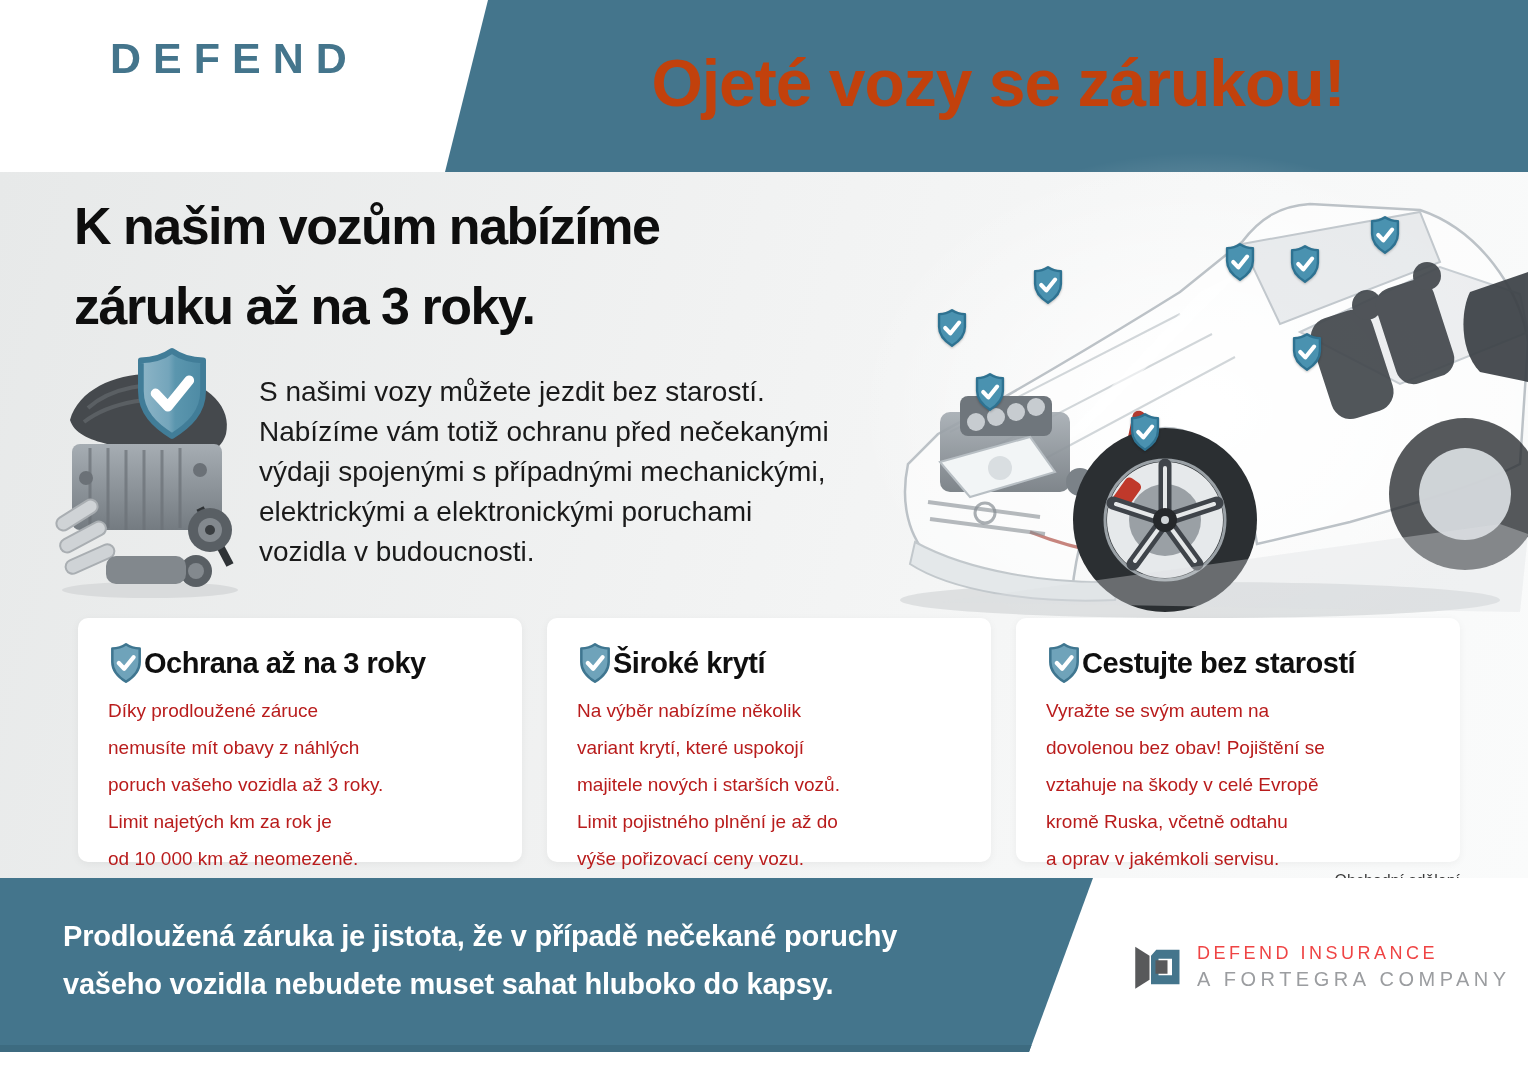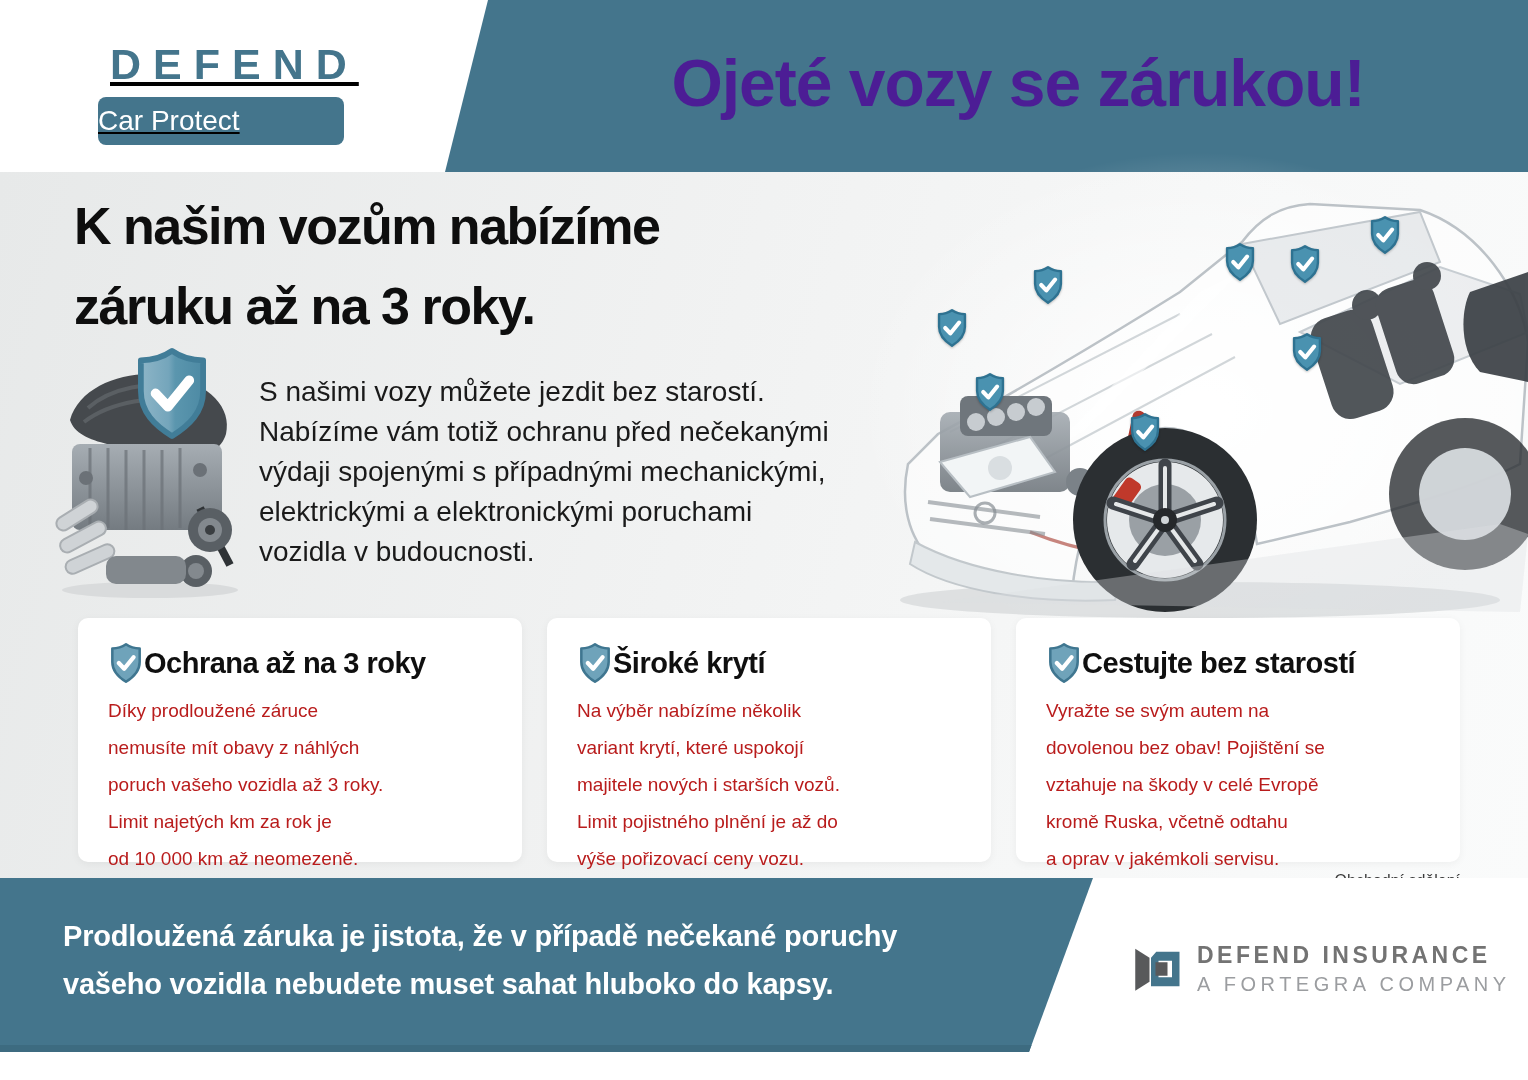--- a/index.html
+++ b/index.html
@@ -4,25 +4,25 @@
 <style>
   * { margin:0; padding:0; box-sizing:border-box; }
   html,body { background:#fff; }
   body { font-family:"Liberation Sans", sans-serif; }
   #canvas { position:relative; width:1528px; height:1080px; overflow:hidden; background:#fff; }
 
   
   .top-band { position:absolute; left:0; top:0; width:1528px; height:172px; background:#ffffff; }
   .top-teal { position:absolute; left:0; top:0; width:1528px; height:172px; background:#44758C;
               clip-path:polygon(488px 0, 1528px 0, 1528px 172px, 445px 172px); }
-  .banner-title { position:absolute; left:508px; top:0; width:1020px; height:166px;
+  .banner-title { position:absolute; left:488px; top:0; width:1020px; height:166px;
                   display:flex; align-items:center; justify-content:center;
-                  color:#4c1d95; font-size:66px; font-weight:bold; letter-spacing:-1px; }
-
-  .logo-top { position:absolute; left:98px; top:40px; width:246px; text-align:left;text-decoration:underline; }
+                  color:#c2410c; font-size:66px; font-weight:bold; letter-spacing:-1px; }
+
+  .logo-top { position:absolute; left:98px; top:34px; width:246px; text-align:right; }
   .logo-defend { color:#44758C; font-size:43px; font-weight:bold; letter-spacing:12px; text-indent:12px; }
   .logo-badge { margin-top:8px; background:#44758C; border-radius:8px; color:#fff;
                 font-size:28px; line-height:48px; height:48px; }
 
   
   .main-bg { position:absolute; left:0; top:172px; width:1528px; height:734px;
              background:linear-gradient(105deg,#e7e9e9 0%,#f1f2f2 45%,#f7f8f8 75%,#fafbfb 100%); }
   .car-glow { position:absolute; left:850px; top:150px; width:700px; height:520px;
               background:radial-gradient(ellipse at center, rgba(255,255,255,.95) 0%, rgba(255,255,255,0) 70%); }
 
@@ -53,21 +53,21 @@
   
   .footer-band { position:absolute; left:0; top:878px; width:1528px; height:174px; background:#ffffff; }
   .footer-teal { position:absolute; left:0; top:0; width:1528px; height:174px; background:#44758C;
                  clip-path:polygon(0 0, 1093px 0, 1029px 174px, 0 174px); }
   .footer-strip { position:absolute; left:0; bottom:0; width:100%; height:7px; background:#3d6b80; }
   .footer-msg { position:absolute; left:63px; top:34px; color:#ffffff; font-size:29px; font-weight:bold;
                 line-height:48px; letter-spacing:-0.2px; white-space:pre-line; }
 
   .logo-bottom { position:absolute; left:1133px; top:64px; display:flex; align-items:center; gap:16px; }
   .logo-bottom-icon { width:48px; height:50px; }
-  .insurance-name { color:#737373; font-size:23px; font-weight:bold; letter-spacing:3.5px; }
+  .insurance-name { color:#ef4444; font-size:18px; font-weight:normal; letter-spacing:3.5px; }
   .insurance-tagline { margin-top:4px; color:#9b9da0; font-size:20px; letter-spacing:4.5px; }
 </style>
 </head>
 <body>
 
 <svg width="0" height="0" style="position:absolute" aria-hidden="true">
   <defs>
     <linearGradient id="bigShieldGrad" x1="0" y1="0" x2="1" y2="0">
       <stop offset="0" stop-color="#8db5c7"></stop>
       <stop offset="0.45" stop-color="#74a5bb"></stop>
@@ -85,21 +85,20 @@
   </defs>
 </svg>
 
 <div id="canvas">
 
   <div class="top-band">
     <div class="top-teal"></div>
     <div class="banner-title">Ojeté vozy se zárukou!</div>
     <div class="logo-top">
       <div class="logo-defend">DEFEND</div>
-      <div class="logo-badge">Car Protect</div>
     </div>
   </div>
 
   <div class="main-bg"></div>
   <div class="car-glow"></div>
 
   <svg class="car-art" viewBox="0 0 648 450">
     <ellipse cx="320" cy="428" rx="300" ry="18" fill="#d4d7d8" opacity="0.7"></ellipse>
 
     <path d="M28,292 C20,330 28,366 52,388 L110,402 C130,414 160,420 192,420

